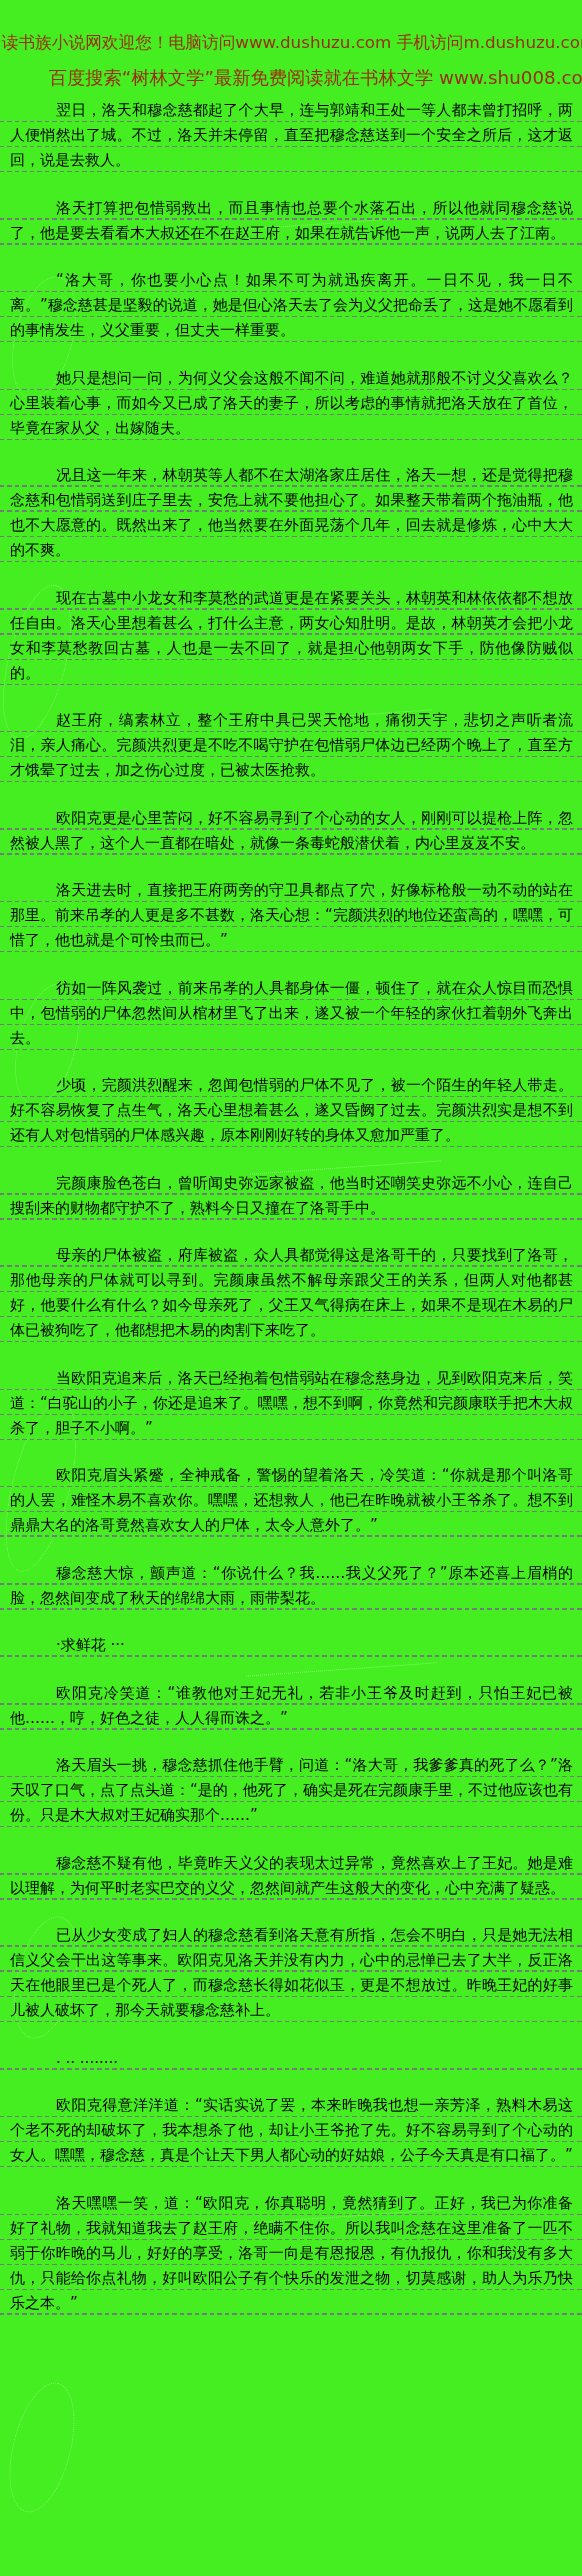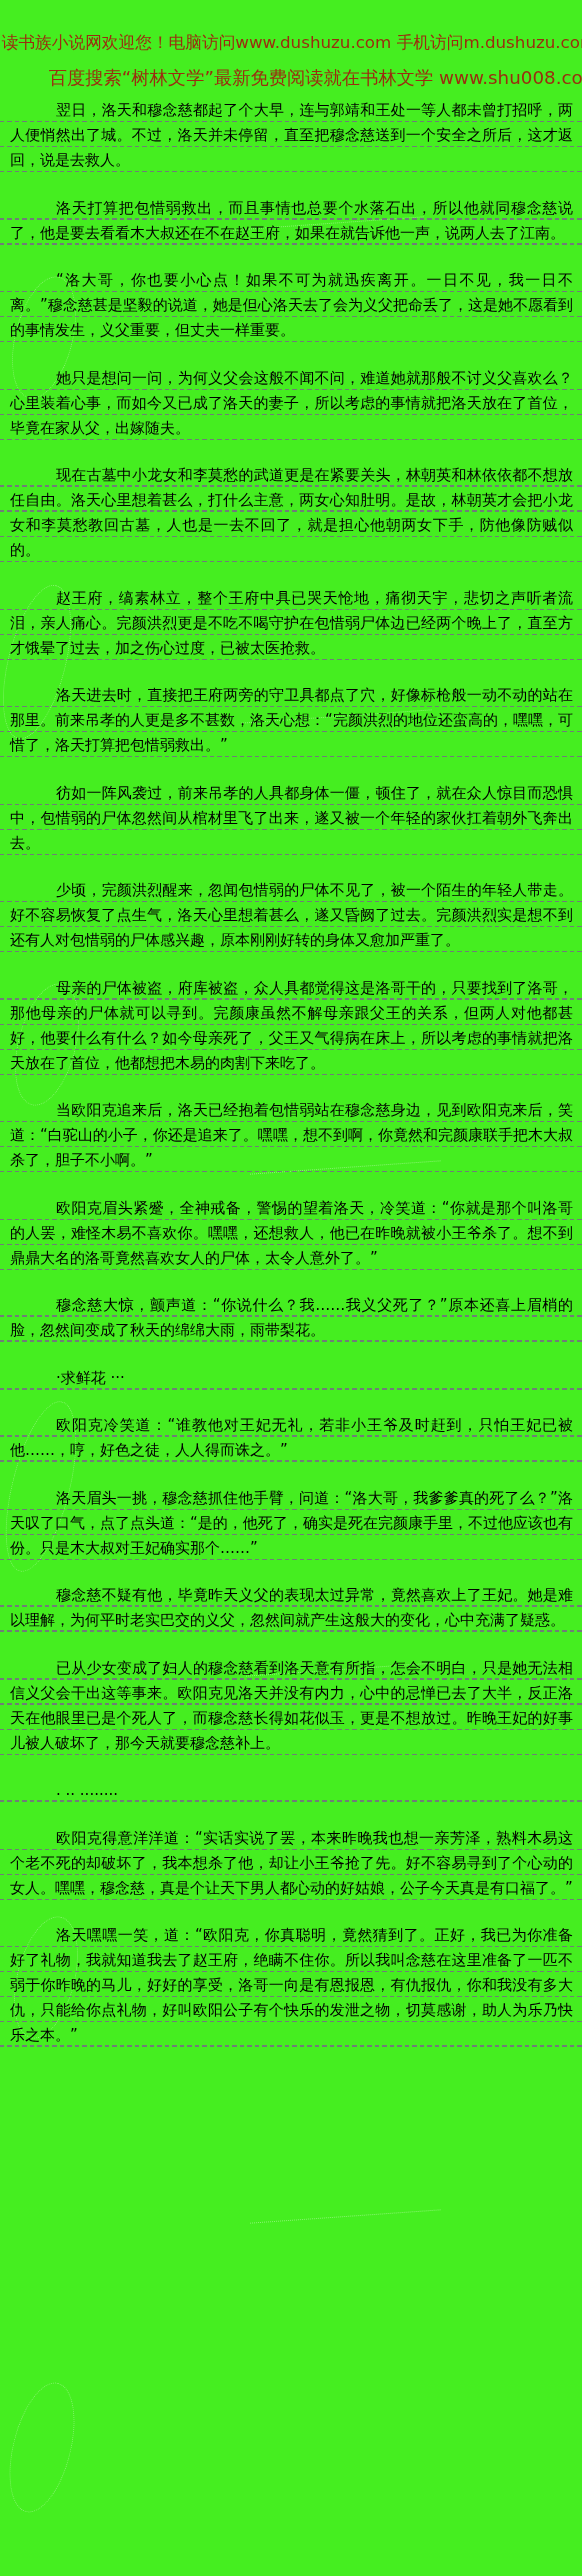--- a/index.html
+++ b/index.html
@@ -88,26 +88,29 @@
 
   <div class="header-line1">读书族小说网欢迎您！电脑访问www.dushuzu.com 手机访问m.dushuzu.com 交流群513781872</div>
 
   <div class="header-line2">百度搜索“树林文学”最新免费阅读就在书林文学 www.shu008.com</div>
 
   <div class="content" id="content">
       <div class="para">翌日，洛天和穆念慈都起了个大早，连与郭靖和王处一等人都未曾打招呼，两人便悄然出了城。不过，洛天并未停留，直至把穆念慈送到一个安全之所后，这才返回，说是去救人。</div>
       <div class="para">洛天打算把包惜弱救出，而且事情也总要个水落石出，所以他就同穆念慈说了，他是要去看看木大叔还在不在赵王府，如果在就告诉他一声，说两人去了江南。</div>
       <div class="para">“洛大哥，你也要小心点！如果不可为就迅疾离开。一日不见，我一日不离。”穆念慈甚是坚毅的说道，她是但心洛天去了会为义父把命丢了，这是她不愿看到的事情发生，义父重要，但丈夫一样重要。</div>
       <div class="para">她只是想问一问，为何义父会这般不闻不问，难道她就那般不讨义父喜欢么？心里装着心事，而如今又已成了洛天的妻子，所以考虑的事情就把洛天放在了首位，毕竟在家从父，出嫁随夫。</div>
+      <div class="para">况且这一年来，林朝英等人都不在太湖洛家庄居住，洛天一想，还是觉得把穆念慈和包惜弱送到庄子里去，安危上就不要他担心了。如果整天带着两个拖油瓶，他也不大愿意的。既然出来了，他当然要在外面晃荡个几年，回去就是修炼，心中大大的不爽。</div>
       <div class="para">现在古墓中小龙女和李莫愁的武道更是在紧要关头，林朝英和林依依都不想放任自由。洛天心里想着甚么，打什么主意，两女心知肚明。是故，林朝英才会把小龙女和李莫愁教回古墓，人也是一去不回了，就是担心他朝两女下手，防他像防贼似的。</div>
       <div class="para">赵王府，缟素林立，整个王府中具已哭天怆地，痛彻天宇，悲切之声听者流泪，亲人痛心。完颜洪烈更是不吃不喝守护在包惜弱尸体边已经两个晚上了，直至方才饿晕了过去，加之伤心过度，已被太医抢救。</div>
-      <div class="para">洛天进去时，直接把王府两旁的守卫具都点了穴，好像标枪般一动不动的站在那里。前来吊孝的人更是多不甚数，洛天心想：“完颜洪烈的地位还蛮高的，嘿嘿，可惜了，洛天打算把包惜弱救出。”</div>
+      <div class="para">欧阳克更是心里苦闷，好不容易寻到了个心动的女人，刚刚可以提枪上阵，忽然被人黑了，这个人一直都在暗处，就像一条毒蛇般潜伏着，内心里岌岌不安。</div>
+      <div class="para">洛天进去时，直接把王府两旁的守卫具都点了穴，好像标枪般一动不动的站在那里。前来吊孝的人更是多不甚数，洛天心想：“完颜洪烈的地位还蛮高的，嘿嘿，可惜了，他也就是个可怜虫而已。”</div>
       <div class="para">彷如一阵风袭过，前来吊孝的人具都身体一僵，顿住了，就在众人惊目而恐惧中，包惜弱的尸体忽然间从棺材里飞了出来，遂又被一个年轻的家伙扛着朝外飞奔出去。</div>
       <div class="para">少顷，完颜洪烈醒来，忽闻包惜弱的尸体不见了，被一个陌生的年轻人带走。好不容易恢复了点生气，洛天心里想着甚么，遂又昏阙了过去。完颜洪烈实是想不到还有人对包惜弱的尸体感兴趣，原本刚刚好转的身体又愈加严重了。</div>
-      <div class="para">母亲的尸体被盗，府库被盗，众人具都觉得这是洛哥干的，只要找到了洛哥，那他母亲的尸体就可以寻到。完颜康虽然不解母亲跟父王的关系，但两人对他都甚好，他要什么有什么？如今母亲死了，父王又气得病在床上，所以考虑的事情就把洛天放在了首位，他都想把木易的肉割下来吃了。</div>
+      <div class="para">完颜康脸色苍白，曾听闻史弥远家被盗，他当时还嘲笑史弥远不小心，连自己搜刮来的财物都守护不了，熟料今日又撞在了洛哥手中。</div>
+      <div class="para">母亲的尸体被盗，府库被盗，众人具都觉得这是洛哥干的，只要找到了洛哥，那他母亲的尸体就可以寻到。完颜康虽然不解母亲跟父王的关系，但两人对他都甚好，他要什么有什么？如今母亲死了，父王又气得病在床上，如果不是现在木易的尸体已被狗吃了，他都想把木易的肉割下来吃了。</div>
       <div class="para">当欧阳克追来后，洛天已经抱着包惜弱站在穆念慈身边，见到欧阳克来后，笑道：“白驼山的小子，你还是追来了。嘿嘿，想不到啊，你竟然和完颜康联手把木大叔杀了，胆子不小啊。”</div>
       <div class="para">欧阳克眉头紧蹙，全神戒备，警惕的望着洛天，冷笑道：“你就是那个叫洛哥的人罢，难怪木易不喜欢你。嘿嘿，还想救人，他已在昨晚就被小王爷杀了。想不到鼎鼎大名的洛哥竟然喜欢女人的尸体，太令人意外了。”</div>
       <div class="para">穆念慈大惊，颤声道：“你说什么？我……我义父死了？”原本还喜上眉梢的脸，忽然间变成了秋天的绵绵大雨，雨带梨花。</div>
       <div class="para">·求鲜花 ···</div>
       <div class="para">欧阳克冷笑道：“谁教他对王妃无礼，若非小王爷及时赶到，只怕王妃已被他……，哼，好色之徒，人人得而诛之。”</div>
       <div class="para">洛天眉头一挑，穆念慈抓住他手臂，问道：“洛大哥，我爹爹真的死了么？”洛天叹了口气，点了点头道：“是的，他死了，确实是死在完颜康手里，不过他应该也有份。只是木大叔对王妃确实那个……”</div>
       <div class="para">穆念慈不疑有他，毕竟昨天义父的表现太过异常，竟然喜欢上了王妃。她是难以理解，为何平时老实巴交的义父，忽然间就产生这般大的变化，心中充满了疑惑。</div>
       <div class="para">已从少女变成了妇人的穆念慈看到洛天意有所指，怎会不明白，只是她无法相信义父会干出这等事来。欧阳克见洛天并没有内力，心中的忌惮已去了大半，反正洛天在他眼里已是个死人了，而穆念慈长得如花似玉，更是不想放过。昨晚王妃的好事儿被人破坏了，那今天就要穆念慈补上。</div>
       <div class="para">. .. ........</div>
       <div class="para">欧阳克得意洋洋道：“实话实说了罢，本来昨晚我也想一亲芳泽，熟料木易这个老不死的却破坏了，我本想杀了他，却让小王爷抢了先。好不容易寻到了个心动的女人。嘿嘿，穆念慈，真是个让天下男人都心动的好姑娘，公子今天真是有口福了。”</div>

